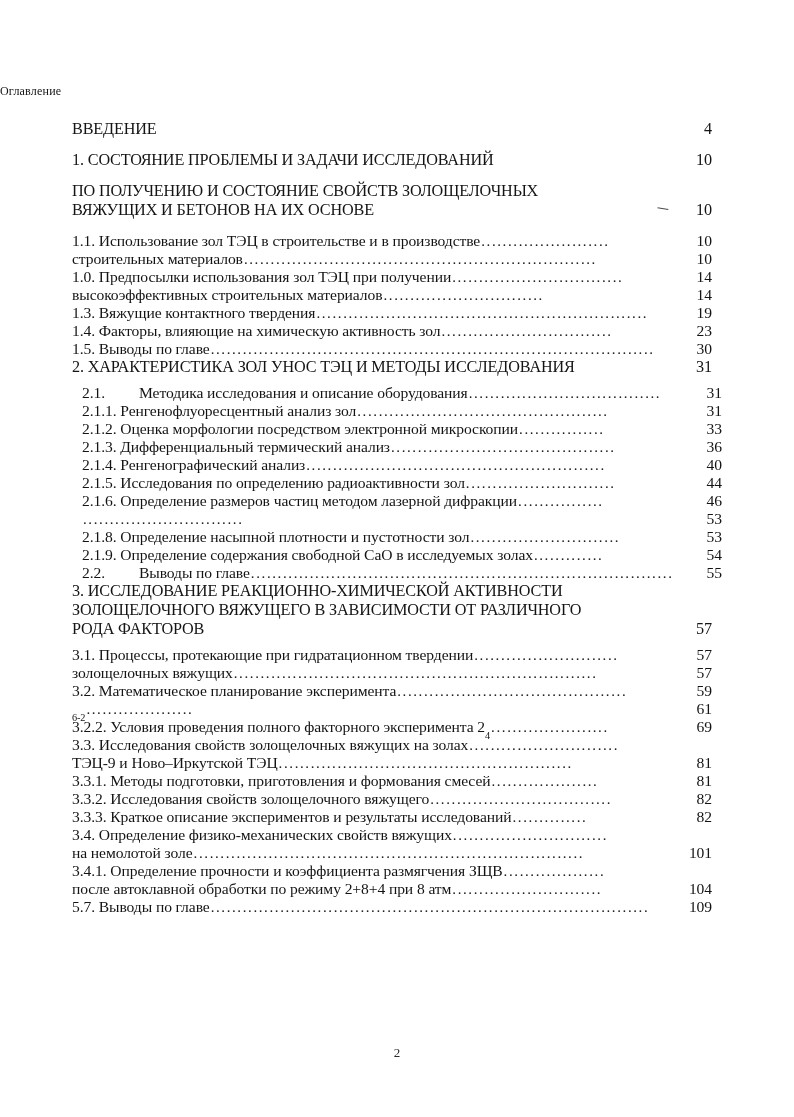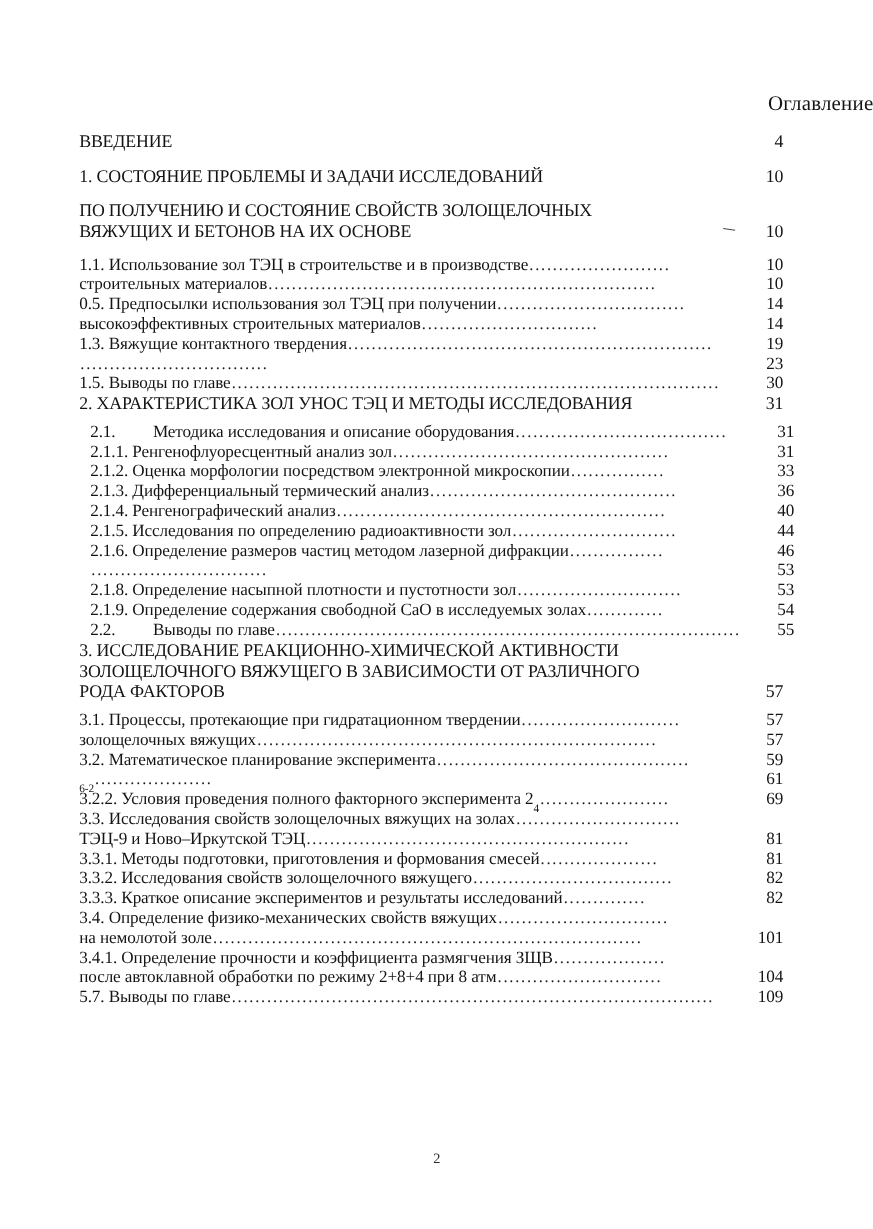--- a/index.html
+++ b/index.html
@@ -14,22 +14,22 @@
     background: #ffffff;
     font-family: "Liberation Serif", "DejaVu Serif", serif;
     color: #141414;
     overflow: hidden;
   }
   .doc-title {
     position: absolute;
     top: 84px;
     left: 0;
     width: 794px;
-    text-align: right;
-    font-size: 19px;
+    text-align: left;
+    font-size: 12px;
     letter-spacing: 0.2px;
   }
   .toc {
     position: absolute;
     top: 113px;
     left: 72px;
     width: 640px;
   }
 
   
@@ -114,24 +114,24 @@
       <div class="spacer-sm"></div>
       <div class="row chap"><span class="label">ВВЕДЕНИЕ</span><span class="leader blank"></span><span class="pg">4</span></div>
       <div class="spacer-md"></div>
       <div class="row chap"><span class="label">1. СОСТОЯНИЕ ПРОБЛЕМЫ И ЗАДАЧИ ИССЛЕДОВАНИЙ</span><span class="leader blank"></span><span class="pg">10</span></div>
       <div class="spacer-md"></div>
       <div class="row chap"><span class="label">ПО ПОЛУЧЕНИЮ И СОСТОЯНИЕ СВОЙСТВ ЗОЛОЩЕЛОЧНЫХ</span><span class="leader blank"></span><span class="pg"></span></div>
       <div class="row chap"><span class="label">ВЯЖУЩИХ И БЕТОНОВ НА ИХ ОСНОВЕ</span><span class="leader blank"></span><span class="pg">10</span></div>
       <div class="spacer-md"></div>
       <div class="row sec"><span class="label">1.1. Использование зол ТЭЦ в строительстве и в производстве</span><span class="leader">........................</span><span class="pg">10</span></div>
       <div class="row sec cont"><span class="label">строительных материалов</span><span class="leader">..................................................................</span><span class="pg">10</span></div>
-      <div class="row sec"><span class="label">0.5. Предпосылки использования зол ТЭЦ при получении</span><span class="leader">................................</span><span class="pg">14</span></div>
+      <div class="row sec"><span class="label">1.0. Предпосылки использования зол ТЭЦ при получении</span><span class="leader">................................</span><span class="pg">14</span></div>
       <div class="row sec cont"><span class="label">высокоэффективных строительных материалов</span><span class="leader">..............................</span><span class="pg">14</span></div>
       <div class="row sec"><span class="label">1.3. Вяжущие контактного твердения</span><span class="leader">..............................................................</span><span class="pg">19</span></div>
-      <div class="row sec"><span class="leader">................................</span><span class="pg">23</span></div>
+      <div class="row sec"><span class="label">1.4. Факторы, влияющие на химическую активность зол</span><span class="leader">................................</span><span class="pg">23</span></div>
       <div class="row sec"><span class="label">1.5. Выводы по главе</span><span class="leader">...................................................................................</span><span class="pg">30</span></div>
       <div class="row chap"><span class="label">2. ХАРАКТЕРИСТИКА ЗОЛ УНОС ТЭЦ И МЕТОДЫ ИССЛЕДОВАНИЯ</span><span class="leader blank"></span><span class="pg">31</span></div>
       <div class="spacer-sm"></div>
       <div class="row sec indent"><span class="label">2.1.</span><span class="tabgap"></span><span class="label">Методика исследования и описание оборудования</span><span class="leader">....................................</span><span class="pg">31</span></div>
       <div class="row sec indent"><span class="label">2.1.1. Ренгенофлуоресцентный анализ зол</span><span class="leader">...............................................</span><span class="pg">31</span></div>
       <div class="row sec indent"><span class="label">2.1.2. Оценка морфологии посредством электронной микроскопии</span><span class="leader">................</span><span class="pg">33</span></div>
       <div class="row sec indent"><span class="label">2.1.3. Дифференциальный термический анализ</span><span class="leader">..........................................</span><span class="pg">36</span></div>
       <div class="row sec indent"><span class="label">2.1.4. Ренгенографический анализ</span><span class="leader">........................................................</span><span class="pg">40</span></div>
       <div class="row sec indent"><span class="label">2.1.5. Исследования по определению радиоактивности зол</span><span class="leader">............................</span><span class="pg">44</span></div>
       <div class="row sec indent"><span class="label">2.1.6. Определение размеров частиц методом лазерной дифракции</span><span class="leader">................</span><span class="pg">46</span></div>

